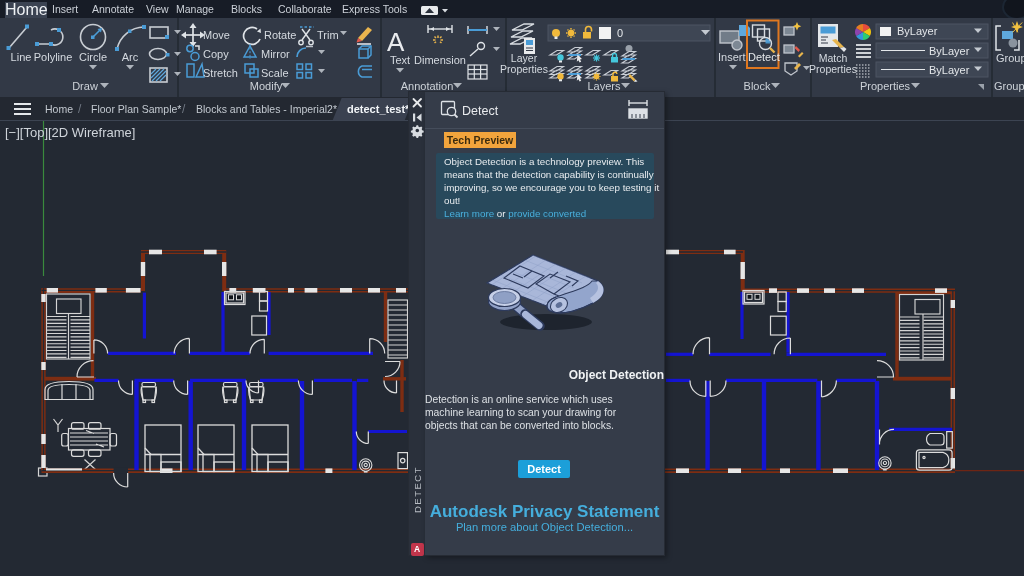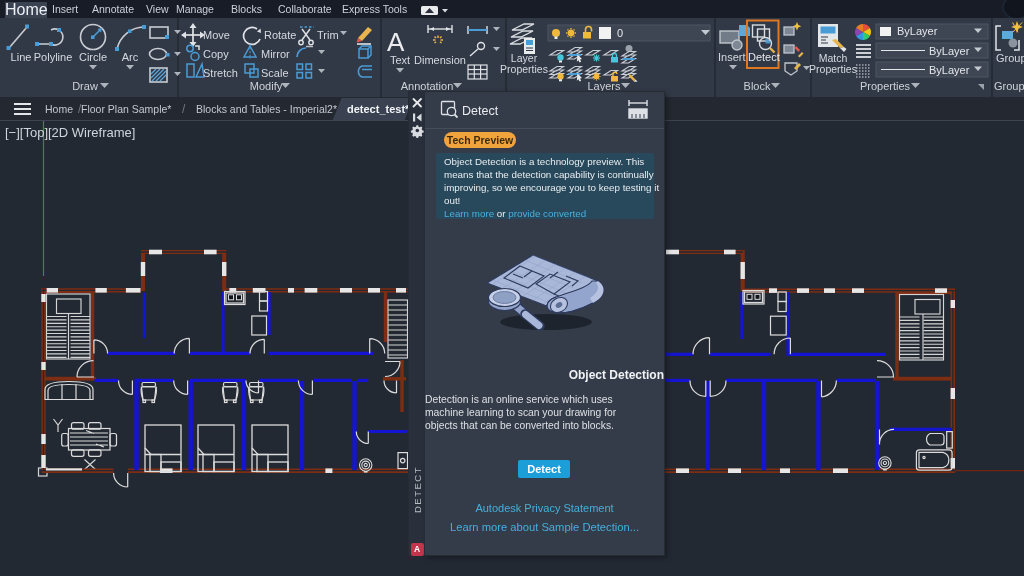--- a/index.html
+++ b/index.html
@@ -13,27 +13,27 @@
 #activetab{position:absolute;left:337px;top:1px;width:72px;height:23px;background:#3a4150;transform:skewX(-22deg)}
 #activetablbl{position:absolute;left:347px;top:6px;font-size:11px;font-weight:bold;color:#f2f5f8;white-space:nowrap}
 #topline{position:absolute;left:0;top:120px;width:1024px;height:1px;background:#3c4452}
 #vplabel{position:absolute;left:5px;top:125px;font-size:13px;color:#cfd4da}
 #palette{position:absolute;left:425px;top:91px;width:240px;height:465px;background:#353c49;border:1px solid #262b34;border-left:none;box-shadow:2px 2px 5px rgba(0,0,0,.35)}
 #pstrip{position:absolute;left:408px;top:91px;width:17px;height:465px;background:#2a303b;border:1px solid #262b34;border-right:none}
 .detlbl{position:absolute;left:-22px;top:392px;width:60px;transform:rotate(-90deg);transform-origin:center;font-size:9.5px;letter-spacing:1.5px;color:#b8bdc4;text-align:center}
 #abadge{position:absolute;left:1.5px;top:451px;width:13px;height:13px;background:#c2354b;border-radius:2px;color:#fff;font-size:8.5px;font-weight:bold;text-align:center;line-height:13px}
 #phead{position:absolute;left:0;top:0;width:100%;height:37px;border-bottom:1px solid #454d5b}
 #ptitle{position:absolute;left:37px;top:12px;font-size:12.5px;color:#e9ebee}
-#pill{position:absolute;left:19px;top:40px;width:72px;height:16px;background:#f2a43c;border-radius:8px;color:#3b2b0e;font-size:10.5px;font-weight:bold;text-align:center;line-height:16px}
+#pill{position:absolute;left:19px;top:40px;width:72px;height:16px;background:#f2a43c;border-radius:0;color:#3b2b0e;font-size:10.5px;font-weight:bold;text-align:center;line-height:16px}
 #infobox{position:absolute;left:11px;top:61px;width:218px;height:66px;background:#28495c;border-radius:2px;font-size:9.8px;line-height:12.9px;color:#e8ecef;padding:3px 0 8px 8px;white-space:nowrap}
 #infobox a{color:#49afdc;text-decoration:none}
 #heading{position:absolute;left:0;top:276px;width:100%;text-align:right;font-size:12px;font-weight:bold;color:#f0f2f4}
 #para{position:absolute;left:0;top:301px;width:100%;text-align:left;font-size:10.3px;line-height:13px;color:#dce0e4}
 #dbtn{position:absolute;left:93px;top:368px;width:52px;height:18px;background:#1c9fd9;border-radius:2px;color:#fff;font-size:11px;font-weight:bold;text-align:center;line-height:18px}
-#link1{position:absolute;left:0;top:410px;width:100%;text-align:center;font-size:11px;font-weight:normal;color:#45aedc}
+#link1{position:absolute;left:0;top:410px;width:100%;text-align:center;font-size:17px;font-weight:bold;color:#45aedc}
 #link2{position:absolute;left:0;top:429px;width:100%;text-align:center;font-size:11.2px;color:#45aedc}
 #illus{position:absolute;left:55px;top:158px}
 svg{display:block}
 </style></head>
 <body>
 <div id="menubar">
   <div id="mhome">Home</div>
   <span class="mi" style="left:52px">Insert</span>
   <span class="mi" style="left:92px">Annotate</span>
   <span class="mi" style="left:146px">View</span>
@@ -424,21 +424,21 @@
 <div id="tabbar">
   <svg width="30" height="24" style="position:absolute;left:10px;top:0">
     <g stroke="#e4e7ea" stroke-width="2">
         <line x1="4" y1="7" x2="21" y2="7"></line>
         <line x1="4" y1="12" x2="21" y2="12"></line>
         <line x1="4" y1="17" x2="21" y2="17"></line>
       </g>
   </svg>
   <span class="sl" style="left:78px">/</span>
   <span class="ti" style="left:45px">Home</span>
-  <span class="ti" style="left:81px">Floor Plan Sample*</span>
+  <span class="ti" style="left:91px">Floor Plan Sample*</span>
   <span class="sl" style="left:182px">/</span>
   <span class="ti" style="left:196px">Blocks and Tables - Imperial2*</span>
   <div id="activetab"></div>
   <div id="activetablbl">detect_test*</div>
 </div>
 <div id="topline"></div>
 <svg id="canvas" width="1024" height="455" viewBox="0 121 1024 455" style="position:absolute;left:0;top:121px">
 <defs>
 <g id="chair" stroke="#dcdcdc" stroke-width="1.2" fill="none">
 <rect x="2.5" y="0" width="13.5" height="4" rx="1.5"></rect>
@@ -748,14 +748,14 @@
     <line x1="45.5" y1="64.5" x2="59" y2="75.5" stroke="#a9b7d9" stroke-width="7" stroke-linecap="round"></line>
     <ellipse cx="24.5" cy="51.5" rx="16" ry="9" fill="#93a3c9" stroke="#2d3a5c" stroke-width="1.2"></ellipse>
     <ellipse cx="24.5" cy="47.5" rx="16" ry="9" fill="#c6d0e8" stroke="#2d3a5c" stroke-width="1.2"></ellipse>
     <ellipse cx="24.5" cy="47.5" rx="11.5" ry="6" fill="#8fa0c5" stroke="#5e6f96" stroke-width="0.8"></ellipse>
   </svg>
     </div>
   <div id="heading">Object Detection</div>
   <div id="para">Detection is an online service which uses<br>machine learning to scan your drawing for<br>objects that can be converted into blocks.</div>
   <div id="dbtn">Detect</div>
   <div id="link1">Autodesk Privacy Statement</div>
-  <div id="link2">Learn more about Sample Detection...</div>
+  <div id="link2">Plan more about Object Detection...</div>
 </div>
 
 </body></html>

